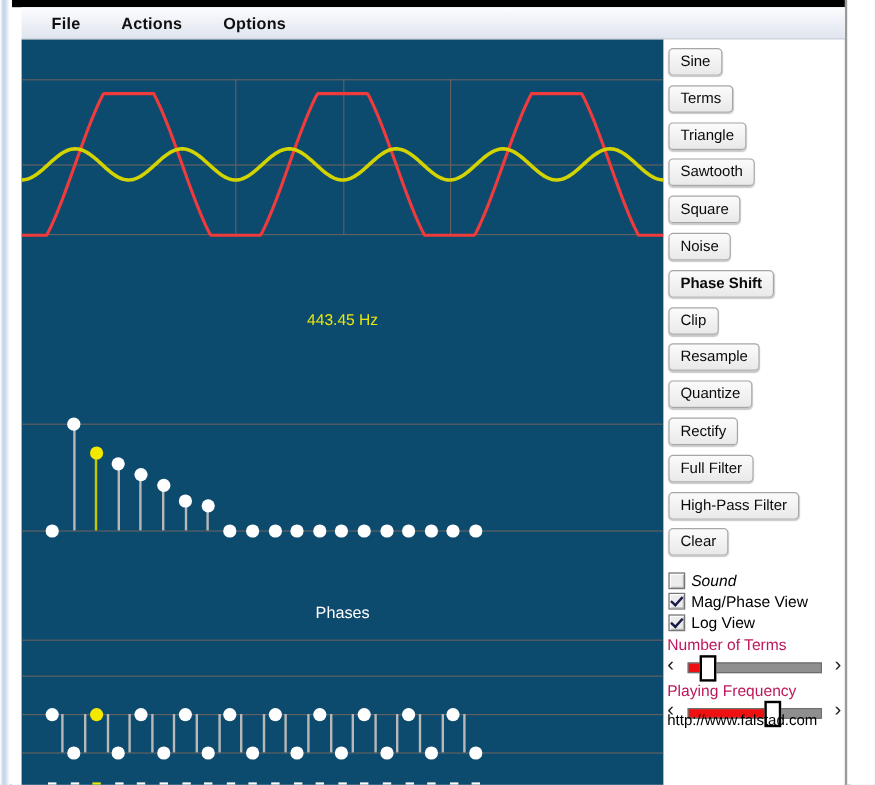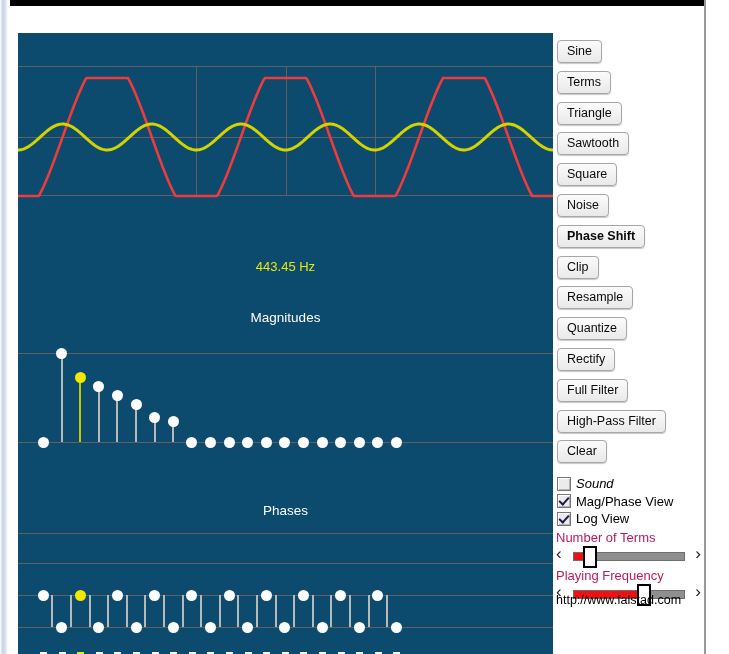--- a/index.html
+++ b/index.html
@@ -83,38 +83,42 @@
 <body>
 
 <div id="root">
 
   <div class="page-left-strip"></div>
   <div class="page-right-border"></div>
   <div class="page-right-area"></div>
   <div class="applet"></div>
   <div class="applet-topline"></div>
 
+  <div class="menubar">
+    <div class="menu-item">File</div>
+    <div class="menu-item">Actions</div>
+    <div class="menu-item">Options</div>
+  </div>
 
   <div class="canvas">
 
     <div class="hline" style="top:33px;"></div>
     <div class="hline" style="top:104px;"></div>
     <div class="hline" style="top:162px;"></div>
     <div class="vline" style="left:178px;top:33px;height:130px;"></div>
     <div class="vline" style="left:268px;top:33px;height:130px;"></div>
     <div class="vline" style="left:357px;top:33px;height:130px;"></div>
 
     <svg class="wave" width="535" height="200" viewBox="0 0 535 200">
       <path id="sig" fill="none" stroke="#ef3b3b" stroke-width="2.6" stroke-linecap="round" d="M0.0 163.00L1.0 163.00L2.0 163.00L3.0 163.00L4.0 163.00L5.0 163.00L6.0 163.00L7.0 163.00L8.0 163.00L9.0 163.00L10.0 163.00L11.0 163.00L12.0 163.00L13.0 163.00L14.0 163.00L15.0 163.00L16.0 163.00L17.0 163.00L18.0 163.00L19.0 163.00L20.0 163.00L21.0 162.82L22.0 160.90L23.0 158.90L24.0 156.83L25.0 154.70L26.0 152.50L27.0 150.25L28.0 147.93L29.0 145.57L30.0 143.15L31.0 140.68L32.0 138.17L33.0 135.61L34.0 133.02L35.0 130.39L36.0 127.72L37.0 125.03L38.0 122.31L39.0 119.57L40.0 116.81L41.0 114.03L42.0 111.24L43.0 108.44L44.0 105.64L45.0 102.83L46.0 100.03L47.0 97.23L48.0 94.43L49.0 91.66L50.0 88.89L51.0 86.15L52.0 83.42L53.0 80.73L54.0 78.06L55.0 75.42L56.0 72.82L57.0 70.26L58.0 67.74L59.0 65.26L60.0 62.83L61.0 60.46L62.0 58.13L63.0 55.87L64.0 53.66L65.0 51.52L66.0 49.44L67.0 47.43L68.0 45.49L69.0 45.00L70.0 45.00L71.0 45.00L72.0 45.00L73.0 45.00L74.0 45.00L75.0 45.00L76.0 45.00L77.0 45.00L78.0 45.00L79.0 45.00L80.0 45.00L81.0 45.00L82.0 45.00L83.0 45.00L84.0 45.00L85.0 45.00L86.0 45.00L87.0 45.00L88.0 45.00L89.0 45.00L90.0 45.00L91.0 45.00L92.0 45.00L93.0 45.00L94.0 45.00L95.0 45.00L96.0 45.00L97.0 45.00L98.0 45.00L99.0 45.00L100.0 45.00L101.0 45.00L102.0 45.00L103.0 45.00L104.0 45.00L105.0 45.00L106.0 45.00L107.0 45.00L108.0 45.00L109.0 45.00L110.0 45.00L111.0 46.78L112.0 48.76L113.0 50.82L114.0 52.94L115.0 55.13L116.0 57.37L117.0 59.68L118.0 62.03L119.0 64.45L120.0 66.91L121.0 69.41L122.0 71.96L123.0 74.55L124.0 77.17L125.0 79.83L126.0 82.52L127.0 85.24L128.0 87.97L129.0 90.73L130.0 93.51L131.0 96.29L132.0 99.09L133.0 101.90L134.0 104.70L135.0 107.51L136.0 110.31L137.0 113.10L138.0 115.88L139.0 118.65L140.0 121.40L141.0 124.13L142.0 126.83L143.0 129.50L144.0 132.14L145.0 134.75L146.0 137.32L147.0 139.85L148.0 142.33L149.0 144.77L150.0 147.15L151.0 149.48L152.0 151.76L153.0 153.97L154.0 156.13L155.0 158.22L156.0 160.24L157.0 162.19L158.0 163.00L159.0 163.00L160.0 163.00L161.0 163.00L162.0 163.00L163.0 163.00L164.0 163.00L165.0 163.00L166.0 163.00L167.0 163.00L168.0 163.00L169.0 163.00L170.0 163.00L171.0 163.00L172.0 163.00L173.0 163.00L174.0 163.00L175.0 163.00L176.0 163.00L177.0 163.00L178.0 163.00L179.0 163.00L180.0 163.00L181.0 163.00L182.0 163.00L183.0 163.00L184.0 163.00L185.0 163.00L186.0 163.00L187.0 163.00L188.0 163.00L189.0 163.00L190.0 163.00L191.0 163.00L192.0 163.00L193.0 163.00L194.0 163.00L195.0 163.00L196.0 163.00L197.0 163.00L198.0 163.00L199.0 163.00L200.0 161.55L201.0 159.57L202.0 157.53L203.0 155.42L204.0 153.24L205.0 151.01L206.0 148.71L207.0 146.36L208.0 143.96L209.0 141.51L210.0 139.01L211.0 136.47L212.0 133.89L213.0 131.27L214.0 128.61L215.0 125.93L216.0 123.22L217.0 120.48L218.0 117.73L219.0 114.96L220.0 112.17L221.0 109.37L222.0 106.57L223.0 103.77L224.0 100.96L225.0 98.16L226.0 95.36L227.0 92.58L228.0 89.81L229.0 87.06L230.0 84.33L231.0 81.62L232.0 78.94L233.0 76.29L234.0 73.68L235.0 71.11L236.0 68.57L237.0 66.08L238.0 63.64L239.0 61.24L240.0 58.90L241.0 56.62L242.0 54.39L243.0 52.23L244.0 50.13L245.0 48.09L246.0 46.13L247.0 45.00L248.0 45.00L249.0 45.00L250.0 45.00L251.0 45.00L252.0 45.00L253.0 45.00L254.0 45.00L255.0 45.00L256.0 45.00L257.0 45.00L258.0 45.00L259.0 45.00L260.0 45.00L261.0 45.00L262.0 45.00L263.0 45.00L264.0 45.00L265.0 45.00L266.0 45.00L267.0 45.00L268.0 45.00L269.0 45.00L270.0 45.00L271.0 45.00L272.0 45.00L273.0 45.00L274.0 45.00L275.0 45.00L276.0 45.00L277.0 45.00L278.0 45.00L279.0 45.00L280.0 45.00L281.0 45.00L282.0 45.00L283.0 45.00L284.0 45.00L285.0 45.00L286.0 45.00L287.0 45.00L288.0 45.00L289.0 46.13L290.0 48.09L291.0 50.13L292.0 52.23L293.0 54.39L294.0 56.62L295.0 58.90L296.0 61.24L297.0 63.64L298.0 66.08L299.0 68.57L300.0 71.11L301.0 73.68L302.0 76.29L303.0 78.94L304.0 81.62L305.0 84.33L306.0 87.06L307.0 89.81L308.0 92.58L309.0 95.36L310.0 98.16L311.0 100.96L312.0 103.77L313.0 106.57L314.0 109.37L315.0 112.17L316.0 114.96L317.0 117.73L318.0 120.48L319.0 123.22L320.0 125.93L321.0 128.61L322.0 131.27L323.0 133.89L324.0 136.47L325.0 139.01L326.0 141.51L327.0 143.96L328.0 146.36L329.0 148.71L330.0 151.01L331.0 153.24L332.0 155.42L333.0 157.53L334.0 159.57L335.0 161.55L336.0 163.00L337.0 163.00L338.0 163.00L339.0 163.00L340.0 163.00L341.0 163.00L342.0 163.00L343.0 163.00L344.0 163.00L345.0 163.00L346.0 163.00L347.0 163.00L348.0 163.00L349.0 163.00L350.0 163.00L351.0 163.00L352.0 163.00L353.0 163.00L354.0 163.00L355.0 163.00L356.0 163.00L357.0 163.00L358.0 163.00L359.0 163.00L360.0 163.00L361.0 163.00L362.0 163.00L363.0 163.00L364.0 163.00L365.0 163.00L366.0 163.00L367.0 163.00L368.0 163.00L369.0 163.00L370.0 163.00L371.0 163.00L372.0 163.00L373.0 163.00L374.0 163.00L375.0 163.00L376.0 163.00L377.0 163.00L378.0 162.19L379.0 160.24L380.0 158.22L381.0 156.13L382.0 153.97L383.0 151.76L384.0 149.48L385.0 147.15L386.0 144.77L387.0 142.33L388.0 139.85L389.0 137.32L390.0 134.75L391.0 132.14L392.0 129.50L393.0 126.83L394.0 124.13L395.0 121.40L396.0 118.65L397.0 115.88L398.0 113.10L399.0 110.31L400.0 107.51L401.0 104.70L402.0 101.90L403.0 99.09L404.0 96.29L405.0 93.51L406.0 90.73L407.0 87.97L408.0 85.24L409.0 82.52L410.0 79.83L411.0 77.17L412.0 74.55L413.0 71.96L414.0 69.41L415.0 66.91L416.0 64.45L417.0 62.03L418.0 59.68L419.0 57.37L420.0 55.13L421.0 52.94L422.0 50.82L423.0 48.76L424.0 46.78L425.0 45.00L426.0 45.00L427.0 45.00L428.0 45.00L429.0 45.00L430.0 45.00L431.0 45.00L432.0 45.00L433.0 45.00L434.0 45.00L435.0 45.00L436.0 45.00L437.0 45.00L438.0 45.00L439.0 45.00L440.0 45.00L441.0 45.00L442.0 45.00L443.0 45.00L444.0 45.00L445.0 45.00L446.0 45.00L447.0 45.00L448.0 45.00L449.0 45.00L450.0 45.00L451.0 45.00L452.0 45.00L453.0 45.00L454.0 45.00L455.0 45.00L456.0 45.00L457.0 45.00L458.0 45.00L459.0 45.00L460.0 45.00L461.0 45.00L462.0 45.00L463.0 45.00L464.0 45.00L465.0 45.00L466.0 45.00L467.0 45.49L468.0 47.43L469.0 49.44L470.0 51.52L471.0 53.66L472.0 55.87L473.0 58.13L474.0 60.46L475.0 62.83L476.0 65.26L477.0 67.74L478.0 70.26L479.0 72.82L480.0 75.42L481.0 78.06L482.0 80.73L483.0 83.42L484.0 86.15L485.0 88.89L486.0 91.66L487.0 94.43L488.0 97.23L489.0 100.03L490.0 102.83L491.0 105.64L492.0 108.44L493.0 111.24L494.0 114.03L495.0 116.81L496.0 119.57L497.0 122.31L498.0 125.03L499.0 127.72L500.0 130.39L501.0 133.02L502.0 135.61L503.0 138.17L504.0 140.68L505.0 143.15L506.0 145.57L507.0 147.93L508.0 150.25L509.0 152.50L510.0 154.70L511.0 156.83L512.0 158.90L513.0 160.90L514.0 162.82L515.0 163.00L516.0 163.00L517.0 163.00L518.0 163.00L519.0 163.00L520.0 163.00L521.0 163.00L522.0 163.00L523.0 163.00L524.0 163.00L525.0 163.00L526.0 163.00L527.0 163.00L528.0 163.00L529.0 163.00L530.0 163.00L531.0 163.00L532.0 163.00L533.0 163.00L534.0 163.00L535.0 163.00"></path>
       <path id="harm" fill="none" stroke="#d3d300" stroke-width="3" stroke-linecap="round" d="M0.0 116.96L1.0 116.93L2.0 116.83L3.0 116.67L4.0 116.45L5.0 116.16L6.0 115.82L7.0 115.42L8.0 114.95L9.0 114.44L10.0 113.87L11.0 113.26L12.0 112.60L13.0 111.89L14.0 111.15L15.0 110.37L16.0 109.56L17.0 108.72L18.0 107.86L19.0 106.98L20.0 106.08L21.0 105.18L22.0 104.27L23.0 103.35L24.0 102.44L25.0 101.54L26.0 100.65L27.0 99.78L28.0 98.93L29.0 98.10L30.0 97.30L31.0 96.54L32.0 95.81L33.0 95.12L34.0 94.48L35.0 93.88L36.0 93.34L37.0 92.85L38.0 92.41L39.0 92.03L40.0 91.71L41.0 91.45L42.0 91.25L43.0 91.12L44.0 91.05L45.0 91.05L46.0 91.10L47.0 91.23L48.0 91.41L49.0 91.66L50.0 91.97L51.0 92.34L52.0 92.77L53.0 93.25L54.0 93.79L55.0 94.38L56.0 95.01L57.0 95.69L58.0 96.41L59.0 97.17L60.0 97.96L61.0 98.79L62.0 99.64L63.0 100.51L64.0 101.39L65.0 102.29L66.0 103.20L67.0 104.11L68.0 105.03L69.0 105.93L70.0 106.83L71.0 107.71L72.0 108.58L73.0 109.42L74.0 110.24L75.0 111.02L76.0 111.77L77.0 112.48L78.0 113.15L79.0 113.77L80.0 114.35L81.0 114.87L82.0 115.34L83.0 115.76L84.0 116.11L85.0 116.41L86.0 116.64L87.0 116.81L88.0 116.92L89.0 116.96L90.0 116.94L91.0 116.85L92.0 116.70L93.0 116.49L94.0 116.22L95.0 115.88L96.0 115.49L97.0 115.04L98.0 114.53L99.0 113.97L100.0 113.36L101.0 112.71L102.0 112.01L103.0 111.28L104.0 110.50L105.0 109.70L106.0 108.86L107.0 108.00L108.0 107.13L109.0 106.23L110.0 105.33L111.0 104.42L112.0 103.51L113.0 102.59L114.0 101.69L115.0 100.80L116.0 99.92L117.0 99.07L118.0 98.24L119.0 97.43L120.0 96.66L121.0 95.93L122.0 95.23L123.0 94.58L124.0 93.98L125.0 93.43L126.0 92.93L127.0 92.48L128.0 92.09L129.0 91.76L130.0 91.49L131.0 91.28L132.0 91.14L133.0 91.06L134.0 91.04L135.0 91.09L136.0 91.20L137.0 91.38L138.0 91.62L139.0 91.92L140.0 92.28L141.0 92.69L142.0 93.17L143.0 93.70L144.0 94.28L145.0 94.90L146.0 95.58L147.0 96.29L148.0 97.04L149.0 97.83L150.0 98.65L151.0 99.49L152.0 100.36L153.0 101.24L154.0 102.14L155.0 103.05L156.0 103.96L157.0 104.87L158.0 105.78L159.0 106.68L160.0 107.57L161.0 108.44L162.0 109.28L163.0 110.10L164.0 110.89L165.0 111.65L166.0 112.37L167.0 113.04L168.0 113.67L169.0 114.26L170.0 114.79L171.0 115.27L172.0 115.69L173.0 116.06L174.0 116.36L175.0 116.60L176.0 116.79L177.0 116.90L178.0 116.96L179.0 116.95L180.0 116.87L181.0 116.73L182.0 116.53L183.0 116.27L184.0 115.94L185.0 115.56L186.0 115.11L187.0 114.62L188.0 114.07L189.0 113.47L190.0 112.82L191.0 112.13L192.0 111.40L193.0 110.63L194.0 109.83L195.0 109.00L196.0 108.15L197.0 107.27L198.0 106.38L199.0 105.48L200.0 104.57L201.0 103.66L202.0 102.75L203.0 101.84L204.0 100.95L205.0 100.07L206.0 99.21L207.0 98.37L208.0 97.56L209.0 96.79L210.0 96.05L211.0 95.35L212.0 94.69L213.0 94.08L214.0 93.52L215.0 93.00L216.0 92.55L217.0 92.15L218.0 91.81L219.0 91.53L220.0 91.31L221.0 91.16L222.0 91.07L223.0 91.04L224.0 91.08L225.0 91.18L226.0 91.34L227.0 91.57L228.0 91.86L229.0 92.21L230.0 92.62L231.0 93.09L232.0 93.61L233.0 94.18L234.0 94.80L235.0 95.46L236.0 96.17L237.0 96.91L238.0 97.70L239.0 98.51L240.0 99.35L241.0 100.21L242.0 101.09L243.0 101.99L244.0 102.90L245.0 103.81L246.0 104.72L247.0 105.63L248.0 106.53L249.0 107.42L250.0 108.29L251.0 109.14L252.0 109.97L253.0 110.76L254.0 111.53L255.0 112.25L256.0 112.93L257.0 113.57L258.0 114.16L259.0 114.70L260.0 115.19L261.0 115.62L262.0 116.00L263.0 116.31L264.0 116.57L265.0 116.76L266.0 116.89L267.0 116.95L268.0 116.95L269.0 116.89L270.0 116.76L271.0 116.57L272.0 116.31L273.0 116.00L274.0 115.62L275.0 115.19L276.0 114.70L277.0 114.16L278.0 113.57L279.0 112.93L280.0 112.25L281.0 111.53L282.0 110.76L283.0 109.97L284.0 109.14L285.0 108.29L286.0 107.42L287.0 106.53L288.0 105.63L289.0 104.72L290.0 103.81L291.0 102.90L292.0 101.99L293.0 101.09L294.0 100.21L295.0 99.35L296.0 98.51L297.0 97.70L298.0 96.91L299.0 96.17L300.0 95.46L301.0 94.80L302.0 94.18L303.0 93.61L304.0 93.09L305.0 92.62L306.0 92.21L307.0 91.86L308.0 91.57L309.0 91.34L310.0 91.18L311.0 91.08L312.0 91.04L313.0 91.07L314.0 91.16L315.0 91.31L316.0 91.53L317.0 91.81L318.0 92.15L319.0 92.55L320.0 93.00L321.0 93.52L322.0 94.08L323.0 94.69L324.0 95.35L325.0 96.05L326.0 96.79L327.0 97.56L328.0 98.37L329.0 99.21L330.0 100.07L331.0 100.95L332.0 101.84L333.0 102.75L334.0 103.66L335.0 104.57L336.0 105.48L337.0 106.38L338.0 107.27L339.0 108.15L340.0 109.00L341.0 109.83L342.0 110.63L343.0 111.40L344.0 112.13L345.0 112.82L346.0 113.47L347.0 114.07L348.0 114.62L349.0 115.11L350.0 115.56L351.0 115.94L352.0 116.27L353.0 116.53L354.0 116.73L355.0 116.87L356.0 116.95L357.0 116.96L358.0 116.90L359.0 116.79L360.0 116.60L361.0 116.36L362.0 116.06L363.0 115.69L364.0 115.27L365.0 114.79L366.0 114.26L367.0 113.67L368.0 113.04L369.0 112.37L370.0 111.65L371.0 110.89L372.0 110.10L373.0 109.28L374.0 108.44L375.0 107.57L376.0 106.68L377.0 105.78L378.0 104.87L379.0 103.96L380.0 103.05L381.0 102.14L382.0 101.24L383.0 100.36L384.0 99.49L385.0 98.65L386.0 97.83L387.0 97.04L388.0 96.29L389.0 95.58L390.0 94.90L391.0 94.28L392.0 93.70L393.0 93.17L394.0 92.69L395.0 92.28L396.0 91.92L397.0 91.62L398.0 91.38L399.0 91.20L400.0 91.09L401.0 91.04L402.0 91.06L403.0 91.14L404.0 91.28L405.0 91.49L406.0 91.76L407.0 92.09L408.0 92.48L409.0 92.93L410.0 93.43L411.0 93.98L412.0 94.58L413.0 95.23L414.0 95.93L415.0 96.66L416.0 97.43L417.0 98.24L418.0 99.07L419.0 99.92L420.0 100.80L421.0 101.69L422.0 102.59L423.0 103.51L424.0 104.42L425.0 105.33L426.0 106.23L427.0 107.13L428.0 108.00L429.0 108.86L430.0 109.70L431.0 110.50L432.0 111.28L433.0 112.01L434.0 112.71L435.0 113.36L436.0 113.97L437.0 114.53L438.0 115.04L439.0 115.49L440.0 115.88L441.0 116.22L442.0 116.49L443.0 116.70L444.0 116.85L445.0 116.94L446.0 116.96L447.0 116.92L448.0 116.81L449.0 116.64L450.0 116.41L451.0 116.11L452.0 115.76L453.0 115.34L454.0 114.87L455.0 114.35L456.0 113.77L457.0 113.15L458.0 112.48L459.0 111.77L460.0 111.02L461.0 110.24L462.0 109.42L463.0 108.58L464.0 107.71L465.0 106.83L466.0 105.93L467.0 105.03L468.0 104.11L469.0 103.20L470.0 102.29L471.0 101.39L472.0 100.51L473.0 99.64L474.0 98.79L475.0 97.96L476.0 97.17L477.0 96.41L478.0 95.69L479.0 95.01L480.0 94.38L481.0 93.79L482.0 93.25L483.0 92.77L484.0 92.34L485.0 91.97L486.0 91.66L487.0 91.41L488.0 91.23L489.0 91.10L490.0 91.05L491.0 91.05L492.0 91.12L493.0 91.25L494.0 91.45L495.0 91.71L496.0 92.03L497.0 92.41L498.0 92.85L499.0 93.34L500.0 93.88L501.0 94.48L502.0 95.12L503.0 95.81L504.0 96.54L505.0 97.30L506.0 98.10L507.0 98.93L508.0 99.78L509.0 100.65L510.0 101.54L511.0 102.44L512.0 103.35L513.0 104.27L514.0 105.18L515.0 106.08L516.0 106.98L517.0 107.86L518.0 108.72L519.0 109.56L520.0 110.37L521.0 111.15L522.0 111.89L523.0 112.60L524.0 113.26L525.0 113.87L526.0 114.44L527.0 114.95L528.0 115.42L529.0 115.82L530.0 116.16L531.0 116.45L532.0 116.67L533.0 116.83L534.0 116.93L535.0 116.96"></path>
     </svg>
 
     <div class="ctext readout" style="left:0;top:226px;width:535px;">443.45 Hz</div>
 
-    <div class="ctext sectionlabel" style="left:0;top:243px;width:535px;margin-top:34px;">Magnitudes</div>
     <div class="hline" style="top:320px;"></div>
     <div class="hline" style="top:409px;"></div>
     <div id="magnitudes-layer">
         <div class="dot" style="left: 19.5px; top: 403.5px;"></div>
         <div class="stem" style="left: 42.6px; top: 320px; height: 89px;"></div>
         <div class="dot" style="left: 38.1px; top: 314.5px;"></div>
         <div class="stem sel" style="left: 61.2px; top: 344.92px; height: 64.08px;"></div>
         <div class="dot sel" style="left: 56.7px; top: 339.42px;"></div>
         <div class="stem" style="left: 79.8px; top: 353.82px; height: 55.18px;"></div>
         <div class="dot" style="left: 75.3px; top: 348.32px;"></div>

